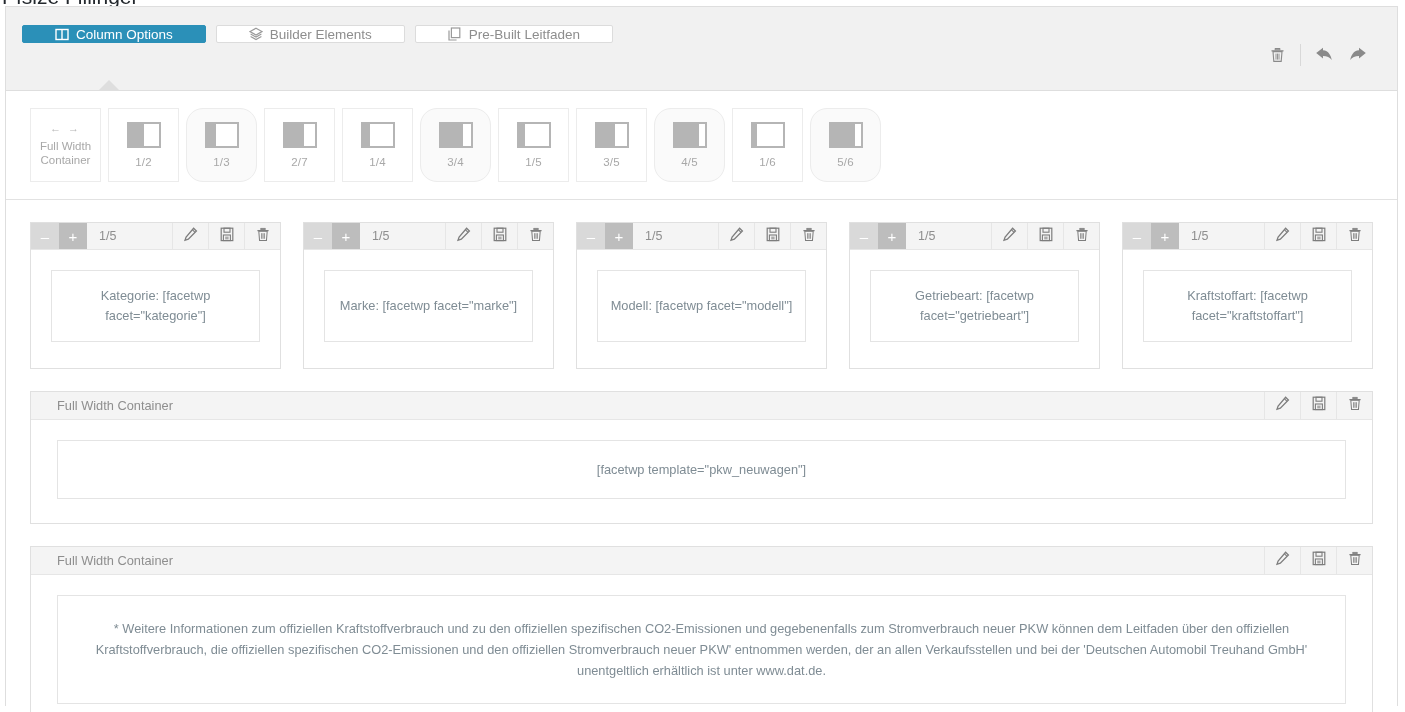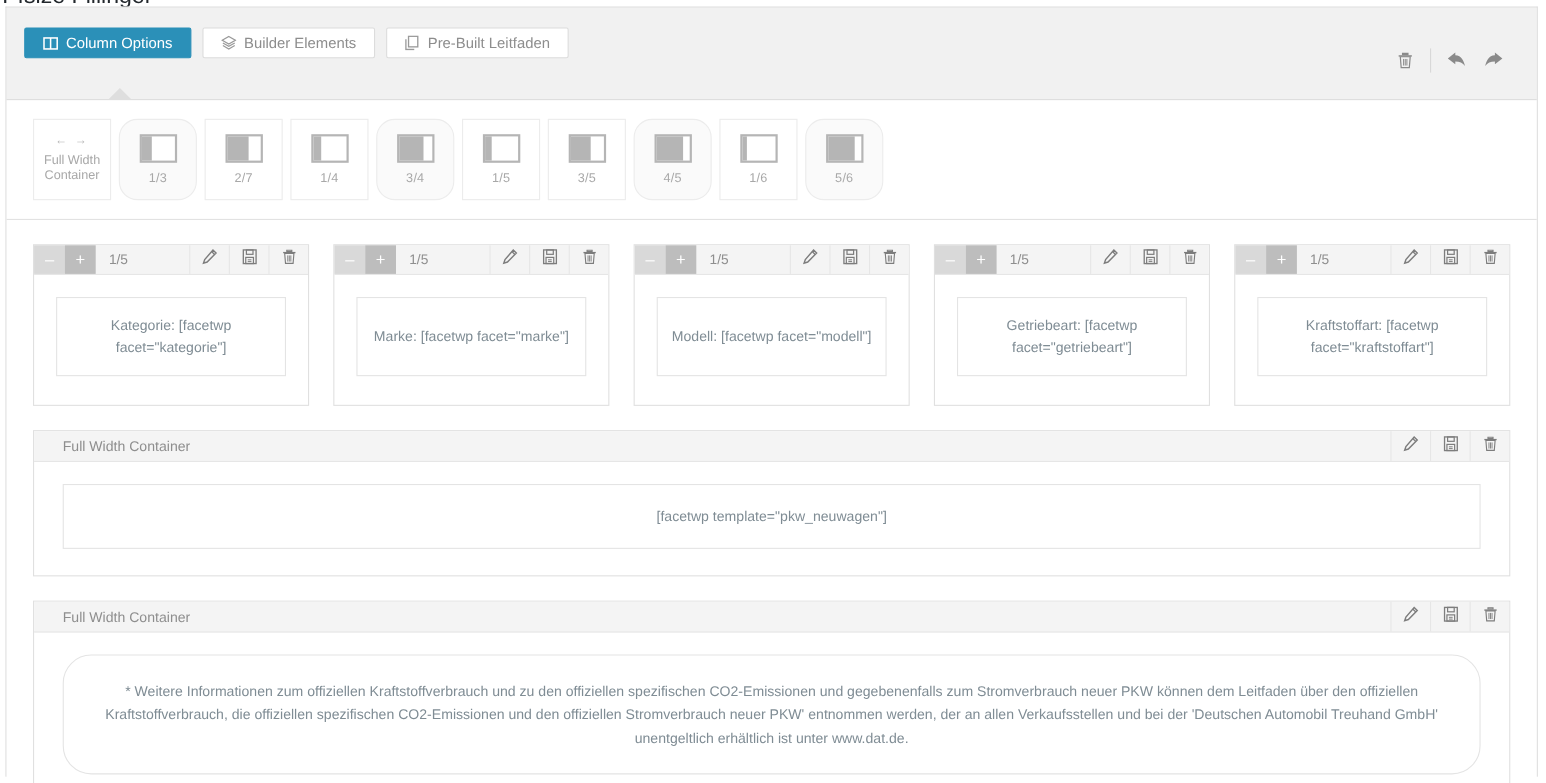--- a/index.html
+++ b/index.html
@@ -55,22 +55,22 @@
   }
   .tabs {
     display: flex;
     align-items: flex-start;
     gap: 10px;
   }
   .tab {
     display: inline-flex;
     align-items: center;
     gap: 7px;
-    height: 28px;
-    padding: 0 16px;
+    height: 18px;
+    padding: 0 32px;
     background: #ffffff;
     border: 1px solid #dcdcdc;
     color: #8d8d8d;
     font-size: 13.5px;
     border-radius: 2px;
     cursor: pointer;
     white-space: nowrap;
   }
   .tab.active {
     background: #2b90b8;
@@ -271,21 +271,21 @@
   .fwmodule {
     border: 1px solid #e4e4e4;
     padding: 18px 20px;
     text-align: center;
     font-size: 12.8px;
     line-height: 21px;
     color: #7f8c94;
     cursor: pointer;
     background: #ffffff;
   }
-  .fwmodule.tall { padding: 22px 24px; border-radius: 26px; }
+  .fwmodule.tall { padding: 22px 24px; }
 
   .scroll-edge {
     position: absolute;
     right: 0; top: 6px;
     width: 6px; height: 700px;
     background: #ffffff;
   }
 </style>
 </head>
 <body>
@@ -354,20 +354,26 @@
         </div>
       </div>
     </div>
 
     <div class="colopts-wrap">
       <div class="colopts" id="colopts-list">
           <div class="colopt fullwidth">
             <div class="arrows">← →</div>
             <div class="lbl2">Full Width Container</div>
           </div>
+          <div class="colopt">
+            <div class="minibox">
+              <i style="width: 50%;"></i>
+            </div>
+            <div class="lbl">1/2</div>
+          </div>
           <div class="colopt shaded">
             <div class="minibox">
               <i style="width: 33%;"></i>
             </div>
             <div class="lbl">1/3</div>
           </div>
           <div class="colopt">
             <div class="minibox">
               <i style="width: 66%;"></i>
             </div>

